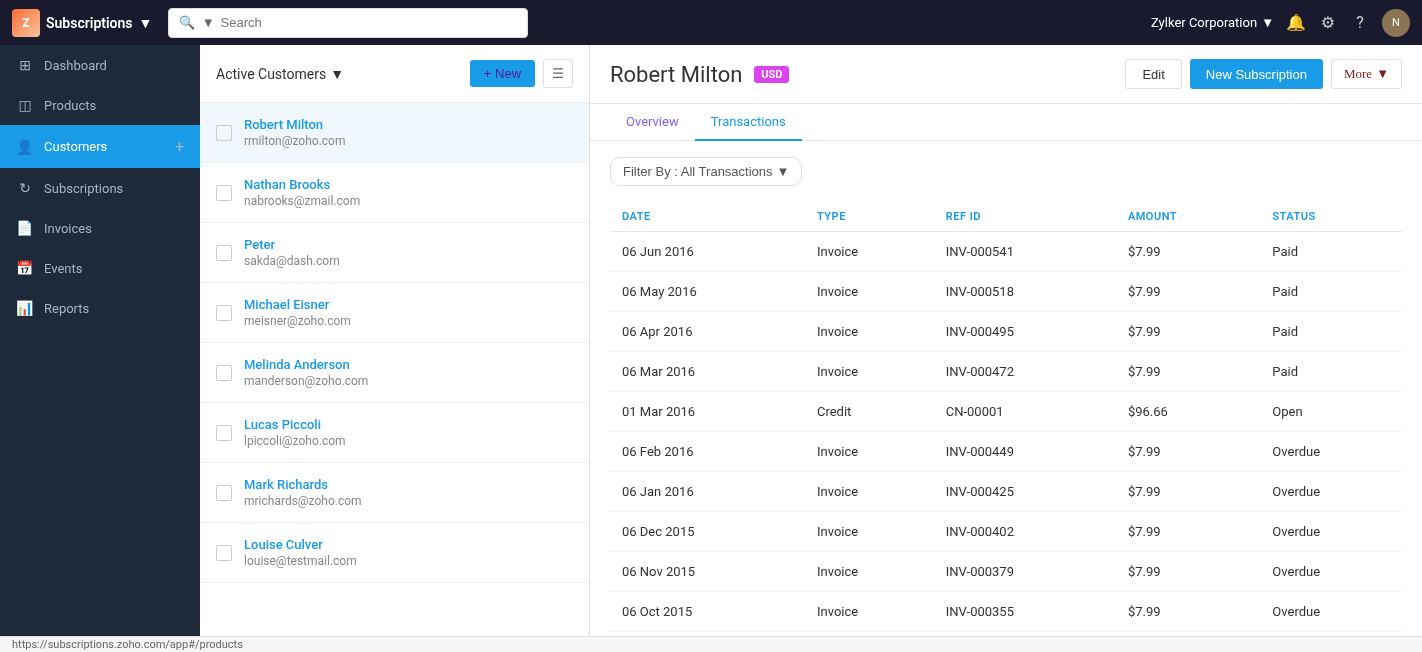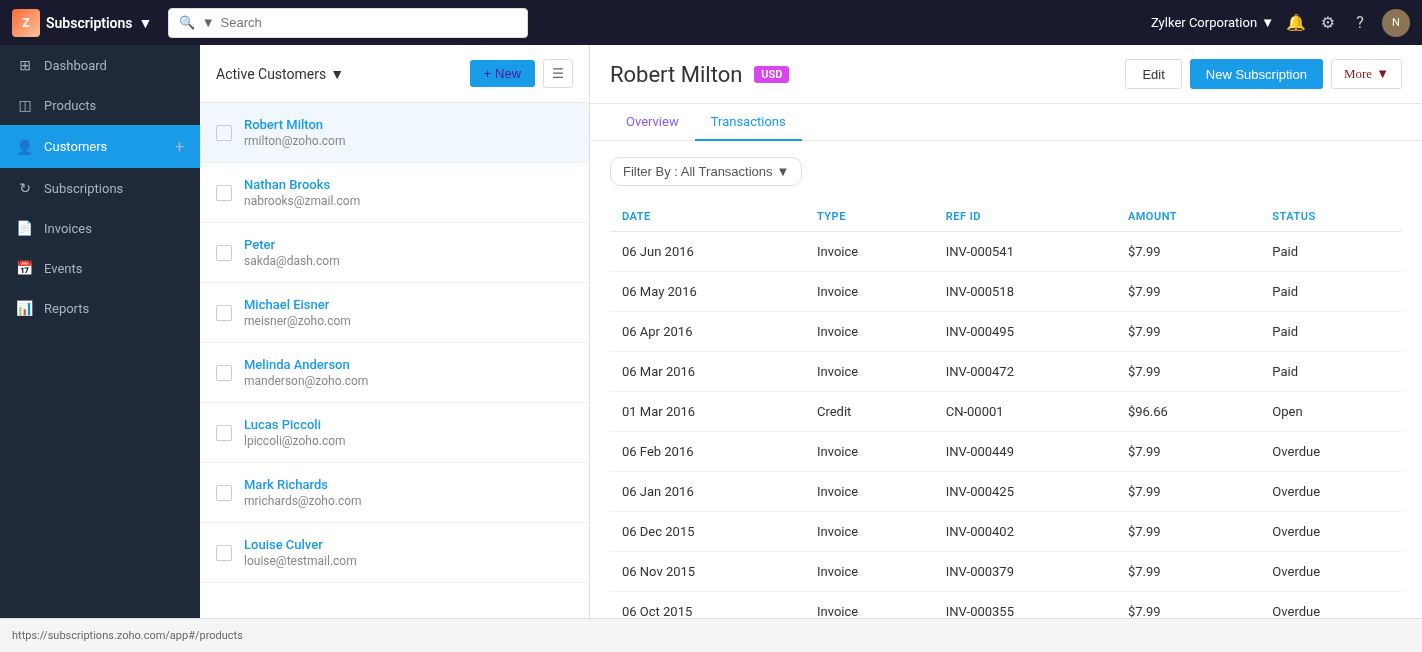--- a/index.html
+++ b/index.html
@@ -338,21 +338,21 @@
       font-size: 13px;
       color: #333;
       border-bottom: 1px solid #f0f0f0;
     }
     .status-paid { color: #4caf50; }
     .status-open { color: #2196f3; }
     .status-overdue { color: #ff9800; }
 
     
     .status-bar {
-      height: 34px;
+      height: 16px;
       background: #f5f5f5;
       border-top: 1px solid #e0e0e0;
       display: flex;
       align-items: center;
       padding: 0 12px;
       font-size: 11px;
       color: #666;
       flex-shrink: 0;
     }
   </style>

